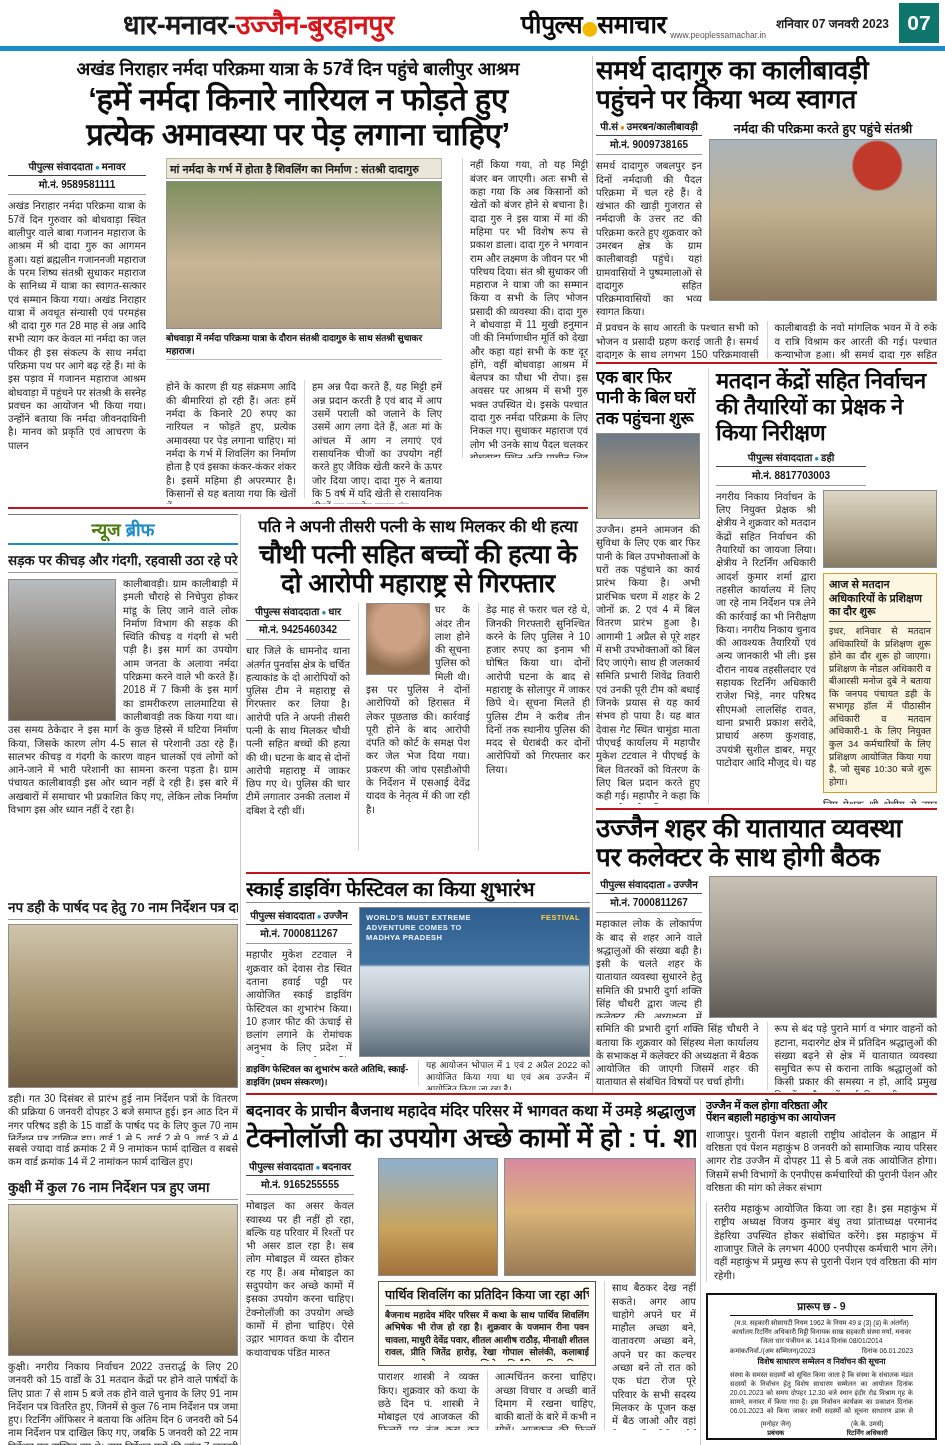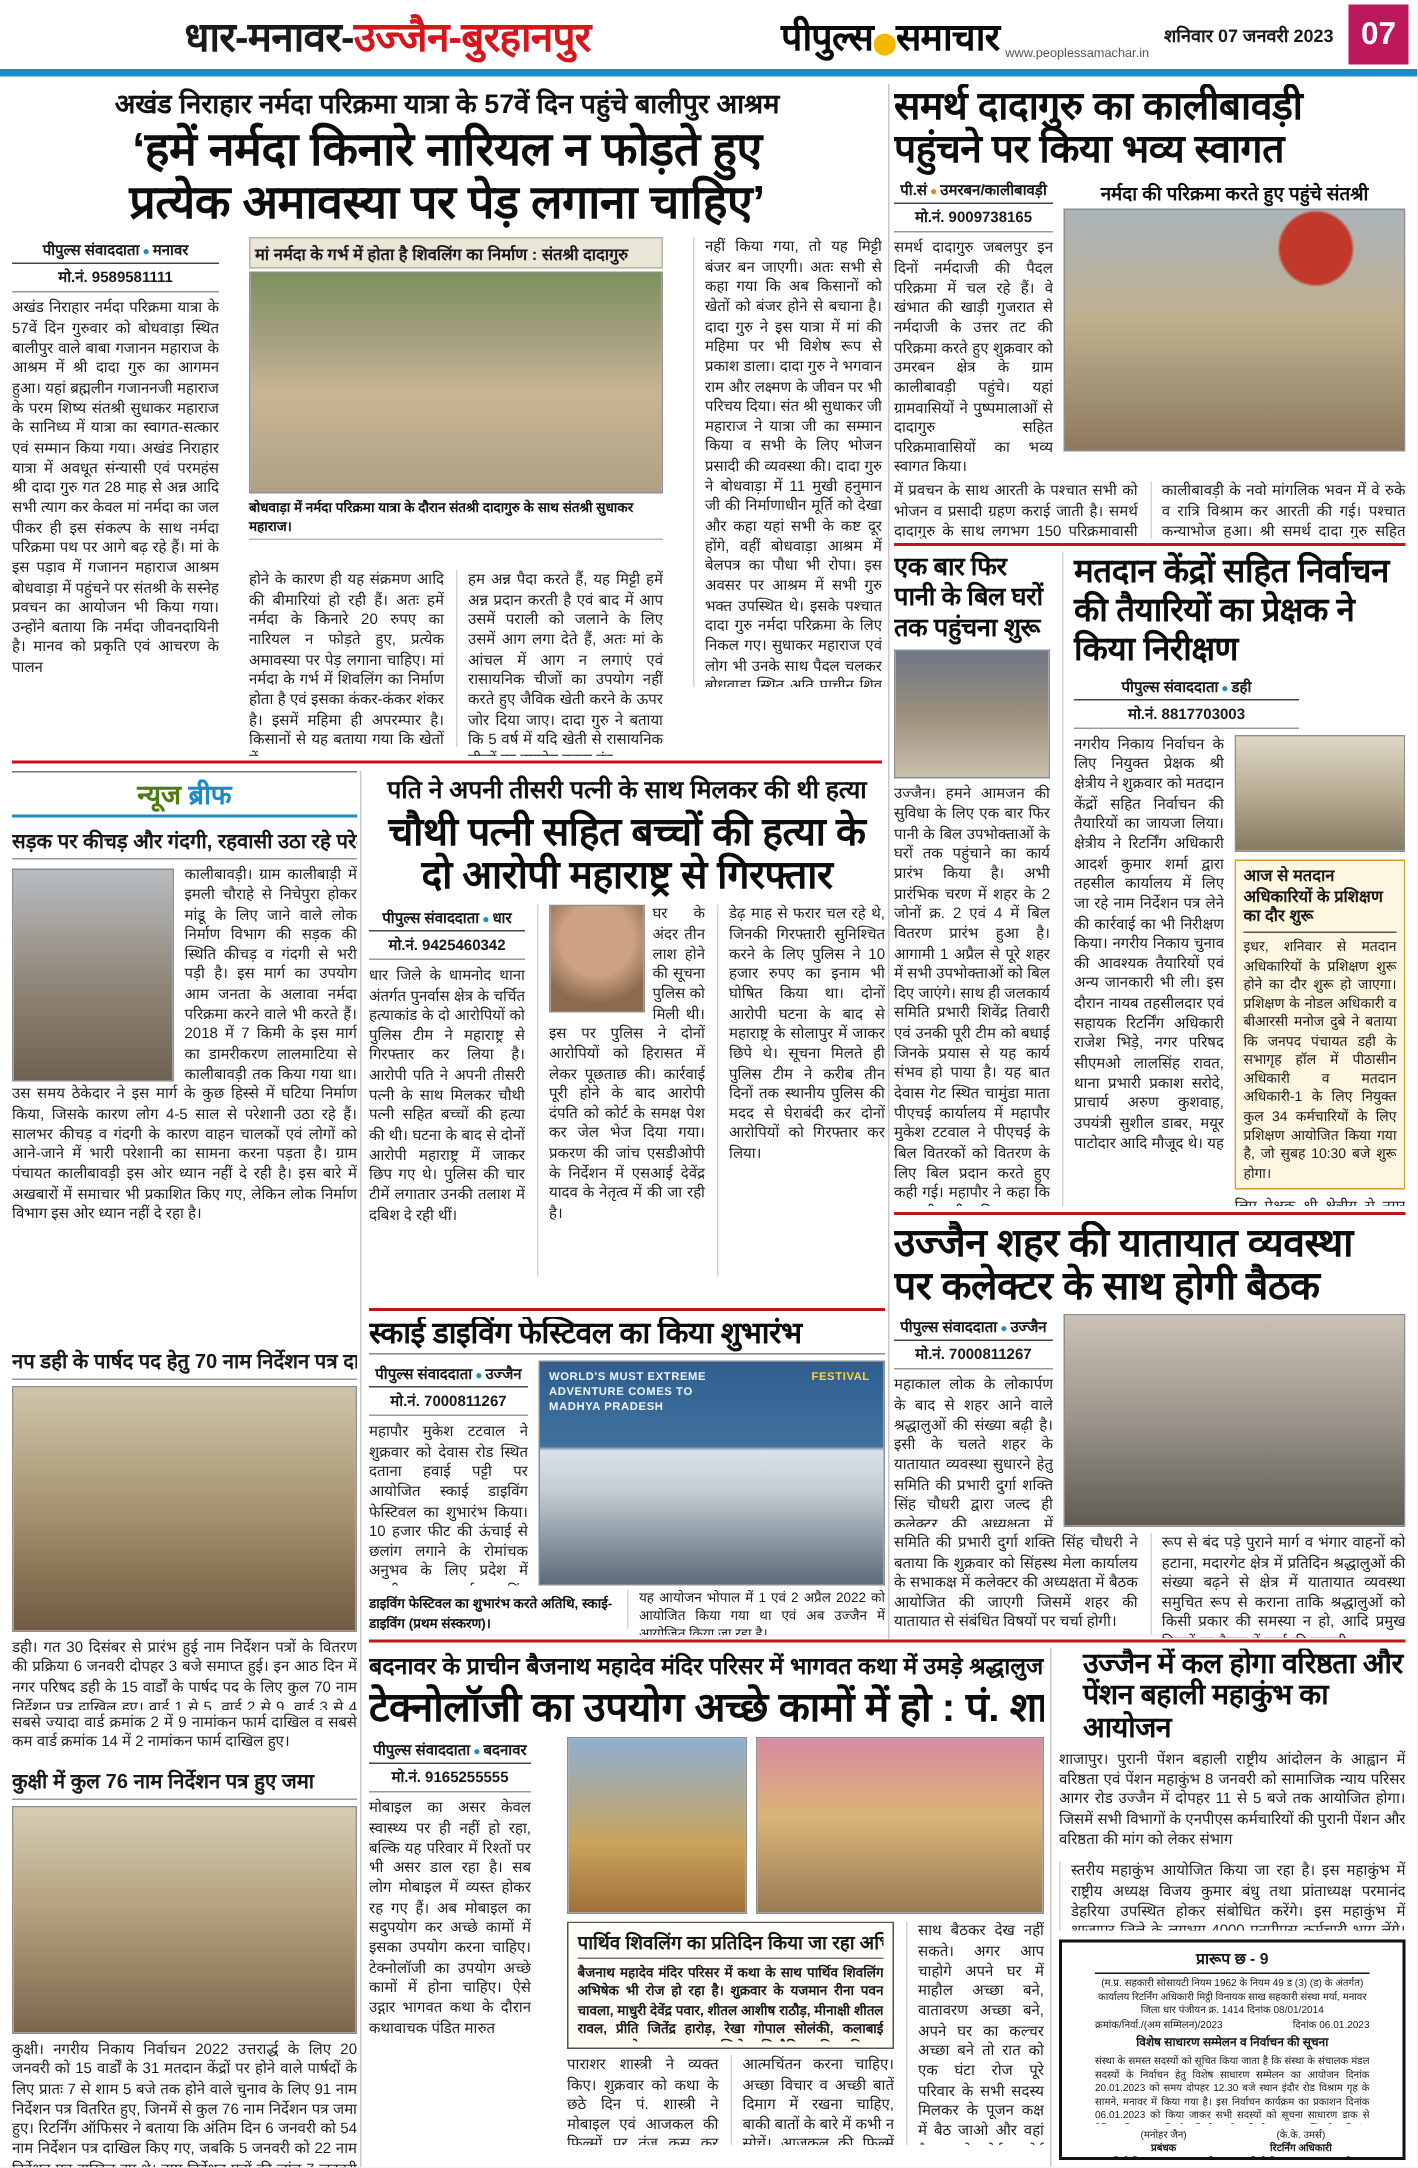--- a/index.html
+++ b/index.html
@@ -21,21 +21,21 @@
   .colsplit{display:flex;gap:8px;}
   .colsplit > *{flex:1;min-width:0;}
   .cdiv{border-left:1px solid #d4d4d4;padding-left:7px;}
   
   .logo{font-size:25px;font-weight:800;color:#0a0a0a;letter-spacing:-0.5px;white-space:nowrap;}
   .bulb{color:#f5b800;font-size:14px;}
   .site{font-size:8.5px;color:#555;font-weight:400;}
   .edition{font-size:27px;font-weight:800;white-space:nowrap;letter-spacing:-0.5px;}
   .ed-red{color:#d6161b;}
   .dateline{font-size:12px;font-weight:700;white-space:nowrap;}
-  .pagebox{width:40px;height:40px;background:#be185d;color:#fff;font-size:21px;font-weight:800;
+  .pagebox{width:40px;height:40px;background:#0f766e;color:#fff;font-size:21px;font-weight:800;
            display:flex;align-items:center;justify-content:center;}
   .bluebar{background:#1d8bc8;}
   
   .ph-lead{background:linear-gradient(180deg,#7e905e 0%,#a5a07f 30%,#c7b595 55%,#b1a083 100%);}
   .ph-samarth{background:radial-gradient(circle at 74% 16%,#c0392b 0 11%,rgba(0,0,0,0) 12%),
               linear-gradient(180deg,#aab4ba 0%,#c0af8f 45%,#8d7a5e 100%);}
   .ph-water{background:linear-gradient(180deg,#6e7886 0%,#9b8f7b 50%,#c9c0ae 100%);}
   .ph-matdan{background:linear-gradient(180deg,#ded7c6 0%,#b4a98f 55%,#857a62 100%);}
   .ph-road{background:linear-gradient(180deg,#b8bcc0 0%,#8f8577 55%,#6f6253 100%);}
   .ph-dahi{background:linear-gradient(180deg,#cfc5ab 0%,#a6936f 50%,#6f5c41 100%);}
@@ -300,21 +300,21 @@
             </div>
           </div>
           <p class="body j cdiv" style="flex:1;overflow:hidden;">साथ बैठकर देख नहीं सकते। अगर आप चाहोगे अपने घर में माहौल अच्छा बने, वातावरण अच्छा बने, अपने घर का कल्चर अच्छा बने तो रात को एक घंटा रोज पूरे परिवार के सभी सदस्य मिलकर के पूजन कक्ष में बैठ जाओ और वहां बैठ कर के कोई न कोई ग्रंथ को पढ़ो और उसको सुनो और उसका मनन करो, उसका चिंतन करो। कथा में भगवान गणेश के जन्म एवं गणेश एवं रिद्धि-सिद्धि विवाह भी हुआ।</p>
         </div>
       </div>
     </div>
   </section>
   <div class="abs vr" style="left:700px;top:1099px;height:346px;"></div>
 
   <section class="abs" style="left:706px;top:1099px;width:231px;height:188px;">
-    <h3 class="hl" style="font-size:19px;margin-left:16px;">
+    <h3 class="hl" style="font-size:11px;">
       <span>उज्जैन में कल होगा वरिष्ठता और</span><br>
       <span>पेंशन बहाली महाकुंभ का आयोजन</span>
     </h3>
     <div class="colsplit" style="margin-top:4px;height:138px;flex-direction:column;">
       <p class="body j">शाजापुर। पुरानी पेंशन बहाली राष्ट्रीय आंदोलन के आह्वान में वरिष्ठता एवं पेंशन महाकुंभ 8 जनवरी को सामाजिक न्याय परिसर आगर रोड उज्जैन में दोपहर 11 से 5 बजे तक आयोजित होगा। जिसमें सभी विभागों के एनपीएस कर्मचारियों की पुरानी पेंशन और वरिष्ठता की मांग को लेकर संभाग</p>
       <p class="body j cdiv">स्तरीय महाकुंभ आयोजित किया जा रहा है। इस महाकुंभ में राष्ट्रीय अध्यक्ष विजय कुमार बंधु तथा प्रांताध्यक्ष परमानंद डेहरिया उपस्थित होकर संबोधित करेंगे। इस महाकुंभ में शाजापुर जिले के लगभग 4000 एनपीएस कर्मचारी भाग लेंगे। वहीं महाकुंभ में प्रमुख रूप से पुरानी पेंशन एवं वरिष्ठता की मांग रहेगी।</p>
     </div>
   </section>
 
   <section class="abs notice" style="left:706px;top:1293px;width:231px;height:147px;">

